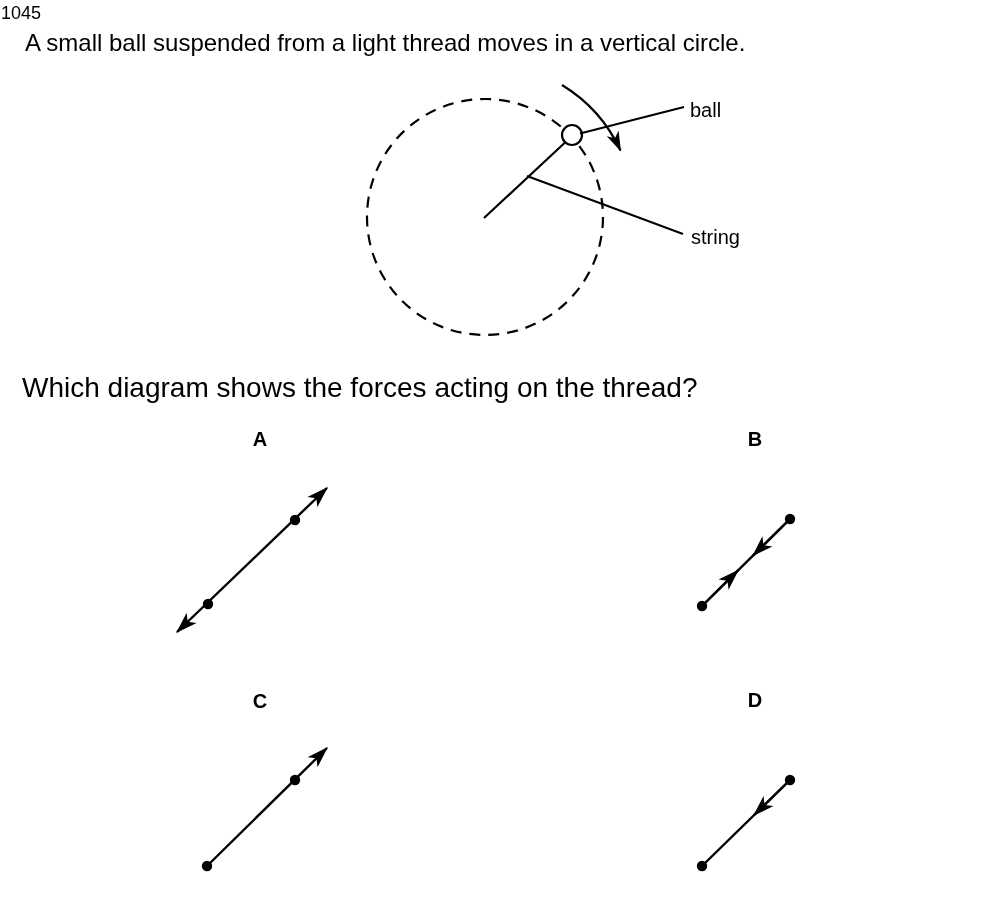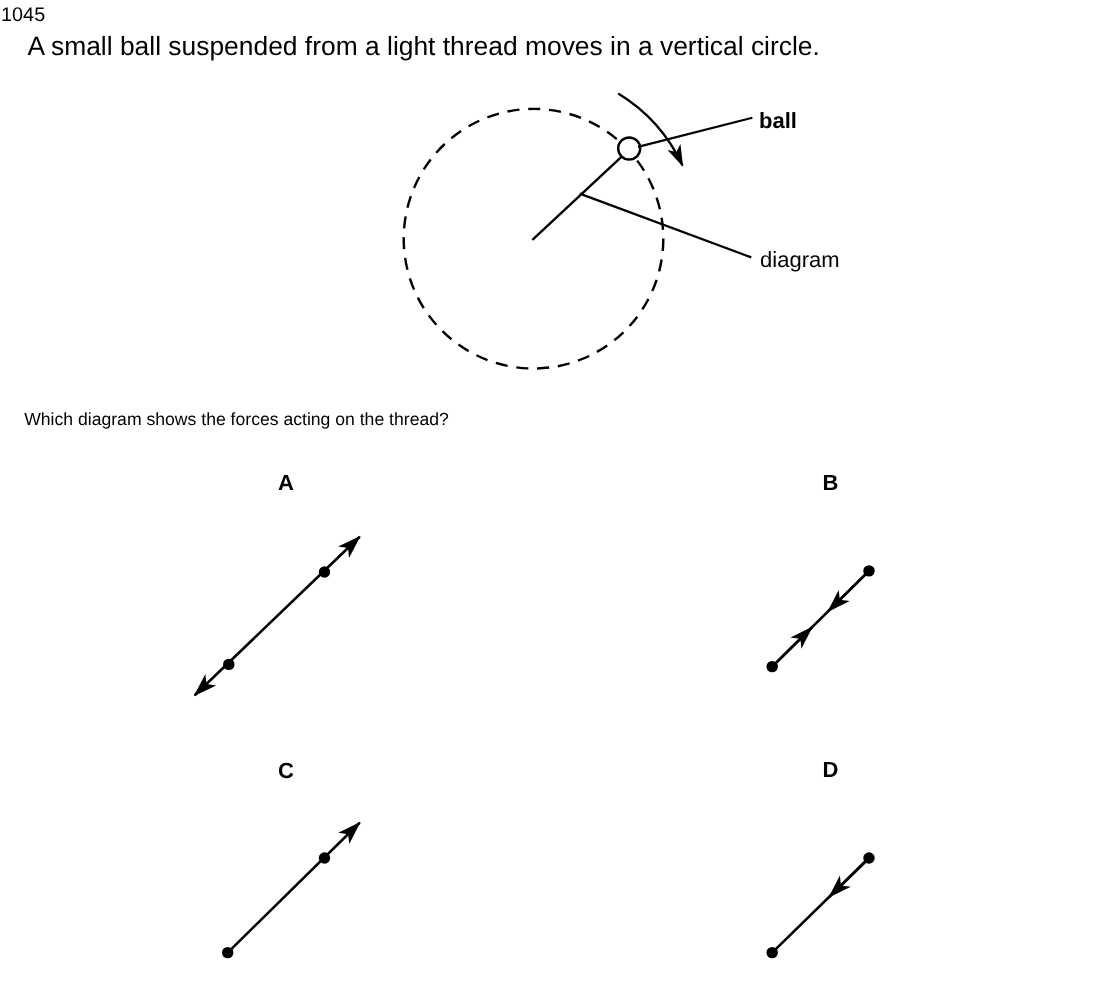--- a/index.html
+++ b/index.html
@@ -14,44 +14,44 @@
   }
   .t {
     position: absolute;
     line-height: 1;
     white-space: nowrap;
     color: #000;
     font-family: "Liberation Sans", sans-serif;
   }
   .problem-number { left: 1px; top: 4px; font-size: 18px; font-weight: 400; }
   .statement     { left: 25px; top: 31px; font-size: 24px; }
-  .question      { left: 22px; top: 374px; font-size: 16px; }
+  .question      { left: 22px; top: 374px; font-size: 28px; }
   .fig-label     { font-size: 20px; }
-  .ball-label    { left: 690px; top: 100px; font-weight: bold; }
+  .ball-label    { left: 690px; top: 100px; }
   .string-label  { left: 691px; top: 227px; }
   .opt-label     { font-size: 20px; font-weight: 700; transform: translateX(-50%); }
   .opt-a { left: 260px; top: 429px; }
   .opt-b { left: 755px; top: 429px; }
   .opt-c { left: 260px; top: 691px; }
   .opt-d { left: 755px; top: 690px; }
   svg.overlay { position: absolute; left: 0; top: 0; }
   .ink  { stroke: #000; fill: none; }
   .dot  { fill: #000; stroke: none; }
 </style>
 </head>
 <body>
 
 <div id="page">
 
   <div class="t problem-number">1045</div>
   <div class="t statement">A small ball suspended from a light thread moves in a vertical circle.</div>
   <div class="t question">Which diagram shows the forces acting on the thread?</div>
 
   <div class="t fig-label ball-label">ball</div>
-  <div class="t fig-label string-label">diagram</div>
+  <div class="t fig-label string-label">string</div>
 
   <div class="t opt-label opt-a">A</div>
   <div class="t opt-label opt-b">B</div>
   <div class="t opt-label opt-c">C</div>
   <div class="t opt-label opt-d">D</div>
 
   <svg class="overlay" width="1001" height="912" viewBox="0 0 1001 912">
     <defs>
       <marker id="arrow" viewBox="0 0 10 10" refX="9.4" refY="5" markerWidth="9" markerHeight="9" orient="auto-start-reverse">
         <path d="M 0 1.7 L 10 5 L 0 8.3 L 2.6 5 Z" fill="#000"></path>

